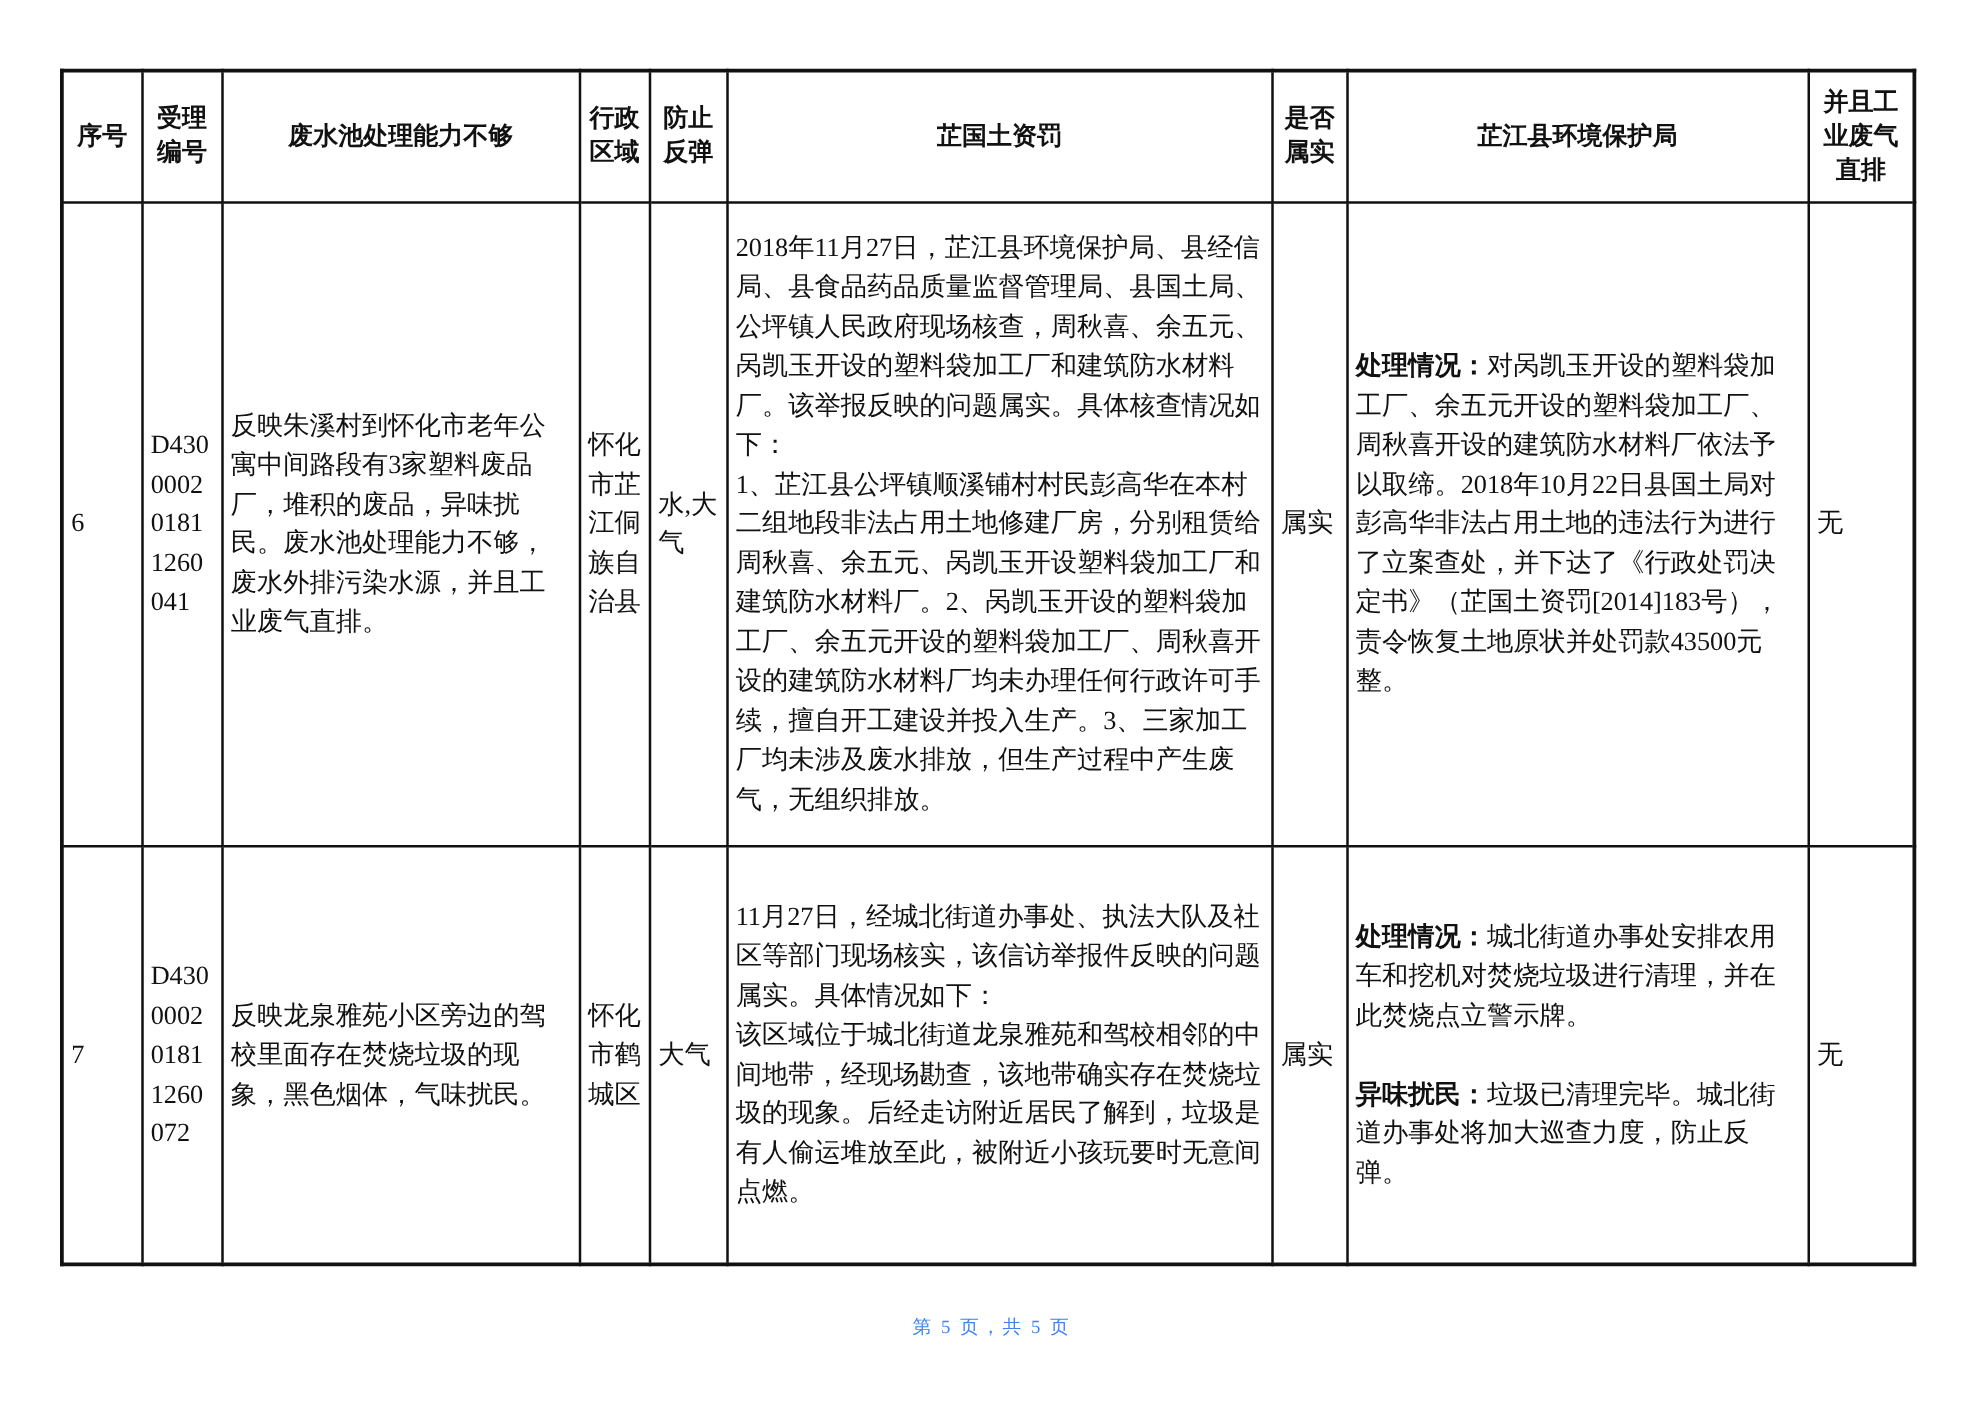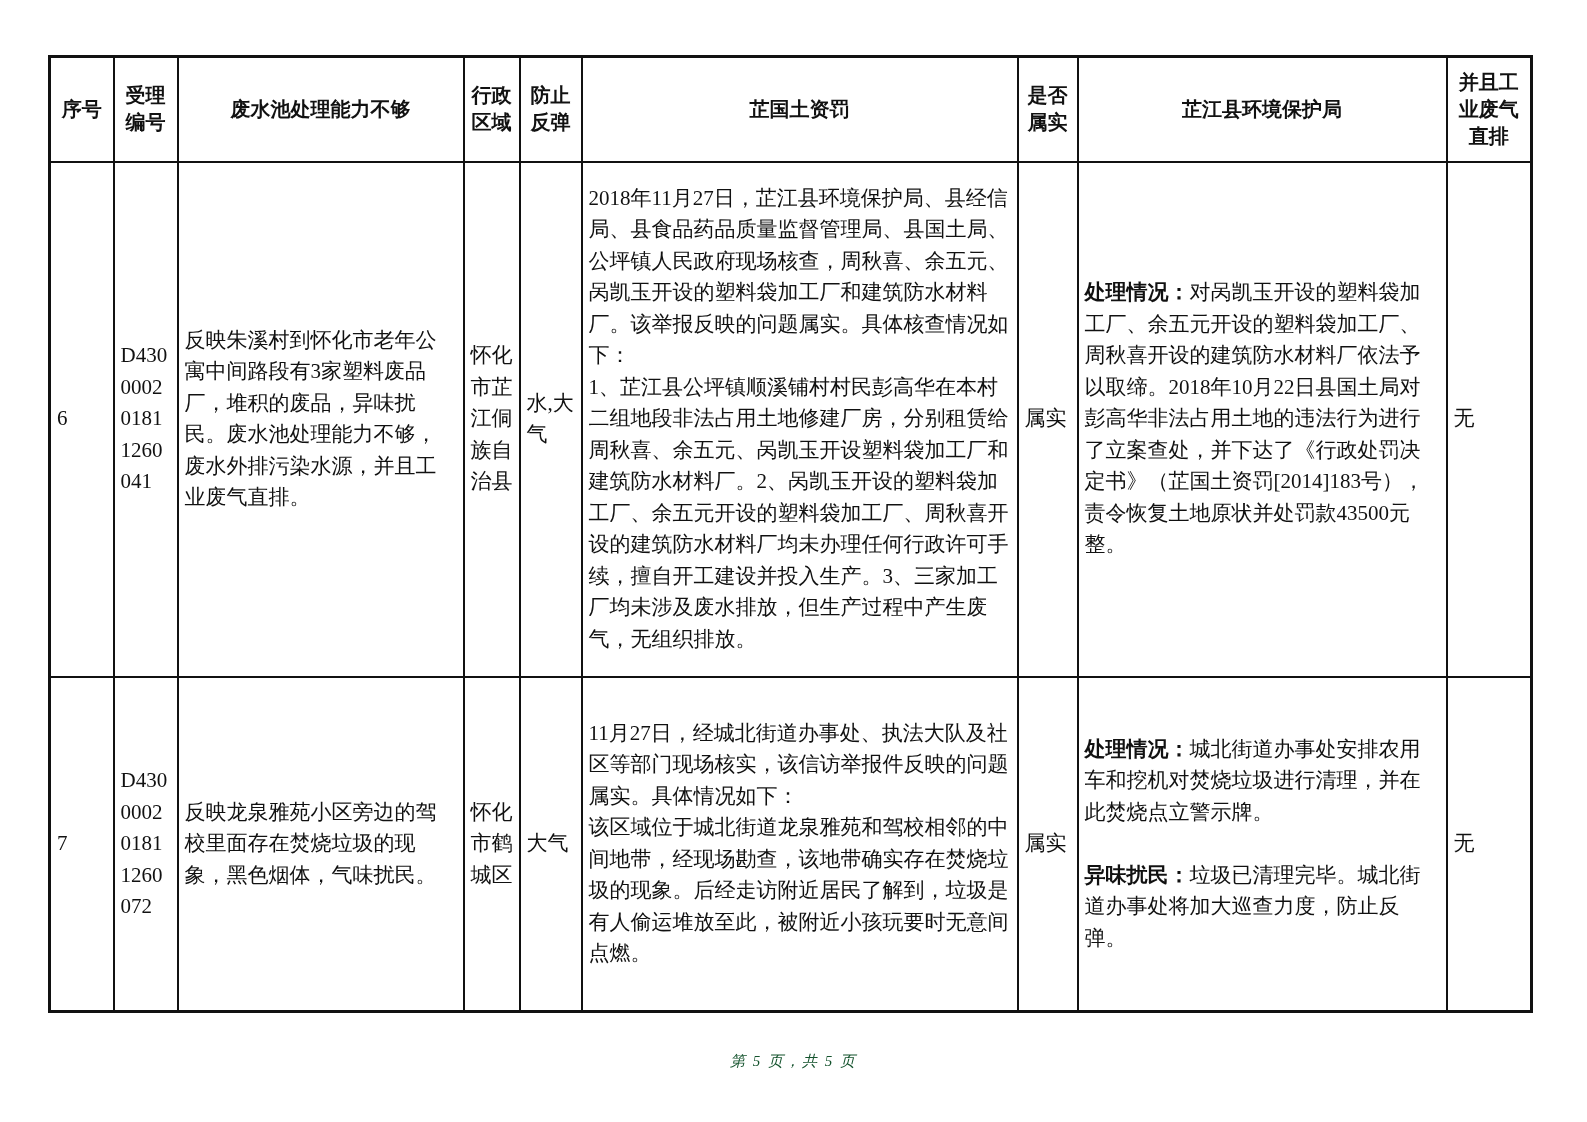--- a/index.html
+++ b/index.html
@@ -38,22 +38,21 @@
   .c-center{text-align:left;white-space:pre-line;padding:4px 2px;border-radius:19px;}
   .c-left{text-align:left;white-space:pre-line;}
   .h-seg b{font-weight:bold;text-align:center;}
   .footer{
     position:absolute;
     left:0;width:100%;
     top:1052px;
     text-align:center;
     font-size:15px;
     letter-spacing:2px;
-    color:#14532d;
-    font-style:italic;
+    color:#3b82f6;
   }
 </style>
 </head>
 <body>
 
 <table class="report-table">
   <colgroup>
     <col style="width:64px">
     <col style="width:64px">
     <col style="width:286px">

